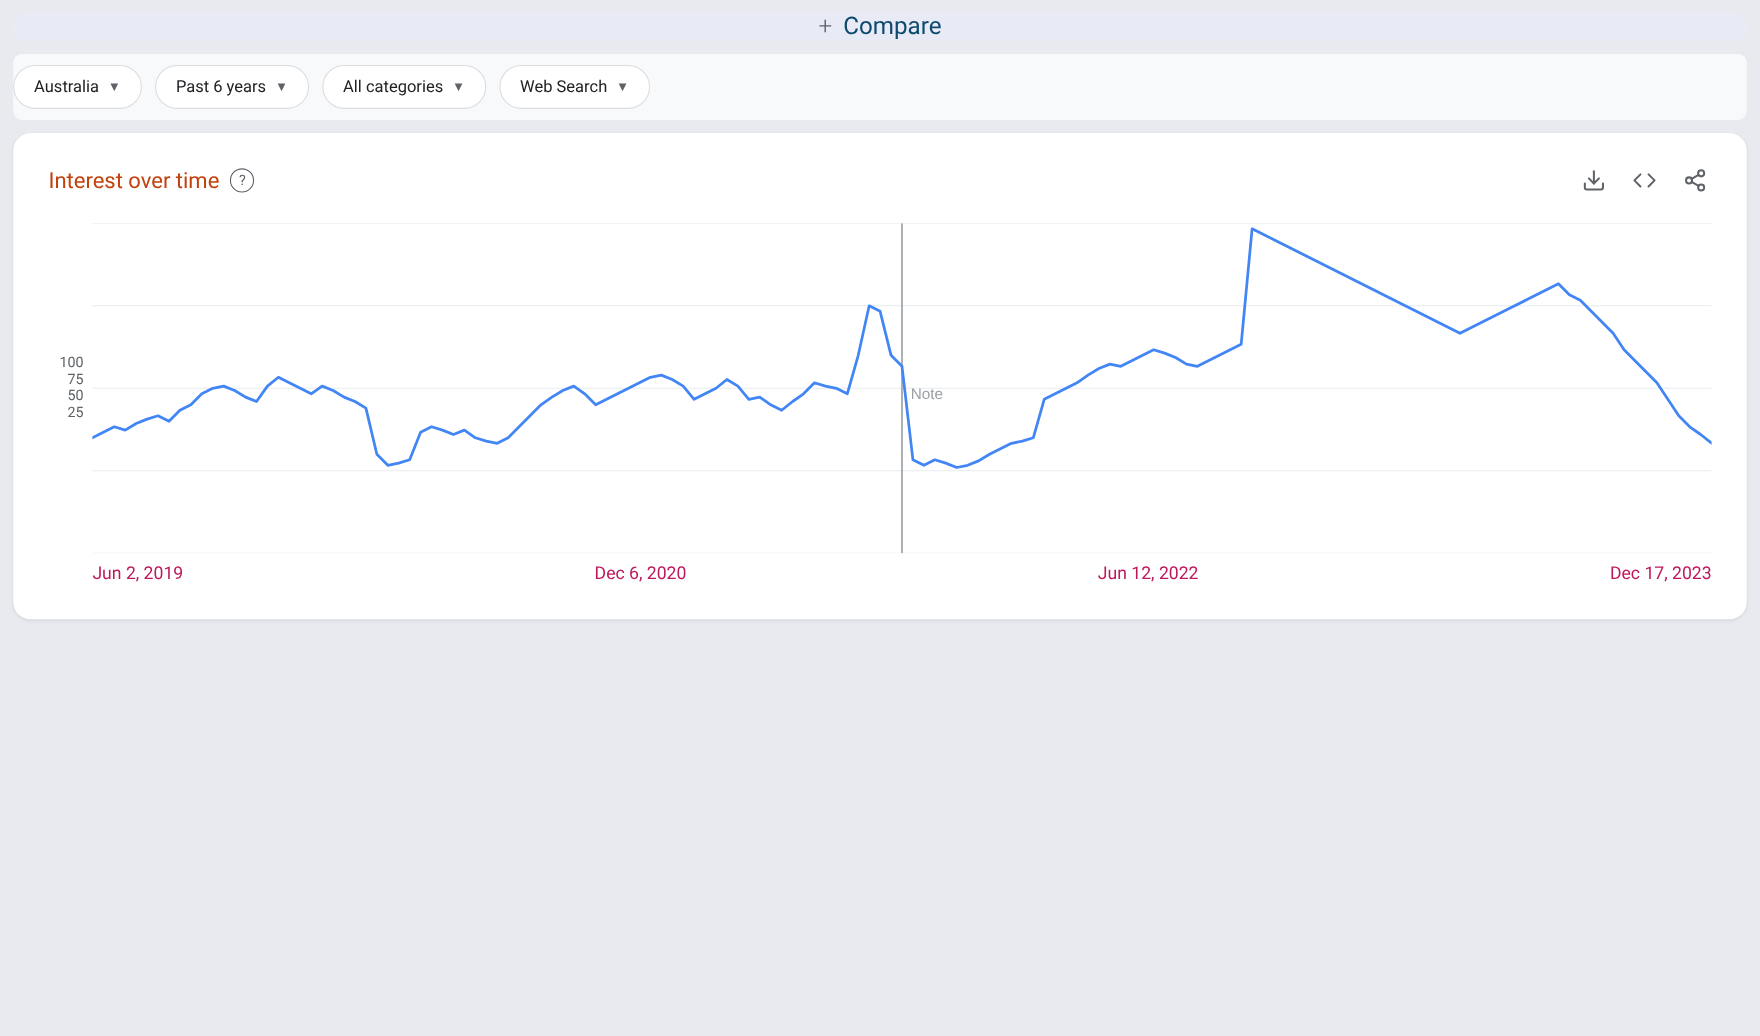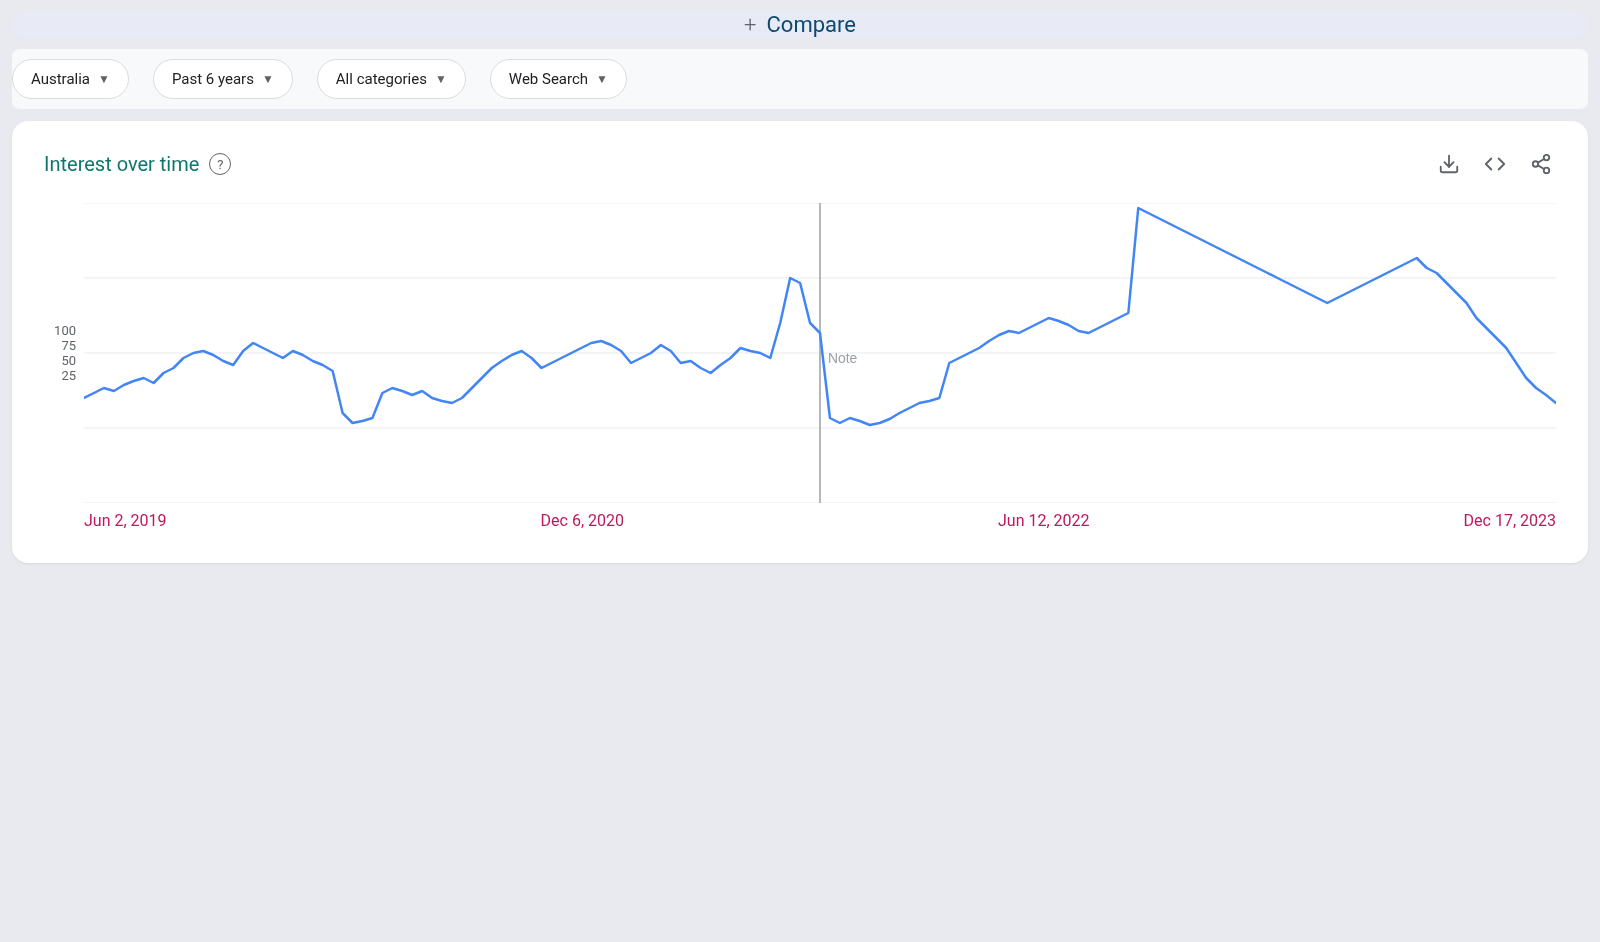--- a/index.html
+++ b/index.html
@@ -65,21 +65,21 @@
     }
 
     .compare-label {
       font-size: 22px;
       color: #0c4a6e;
       font-weight: 400;
     }
 
     .filters-row {
       display: flex;
-      gap: 24px;
+      gap: 12px;
       margin-bottom: 12px;
       background: #f8f9fa;
       padding: 10px 0;
       border-radius: 8px;
     }
 
     .filter-btn {
       display: flex;
       align-items: center;
       gap: 8px;
@@ -113,21 +113,21 @@
     }
 
     .chart-title-area {
       display: flex;
       align-items: center;
       gap: 10px;
     }
 
     .chart-title {
       font-size: 20px;
-      color: #0f766e;
+      color: #c2410c;
       font-weight: 400;
     }
 
     .help-icon {
       width: 22px;
       height: 22px;
       border-radius: 50%;
       border: 1.5px solid #5f6368;
       display: flex;
       align-items: center;

